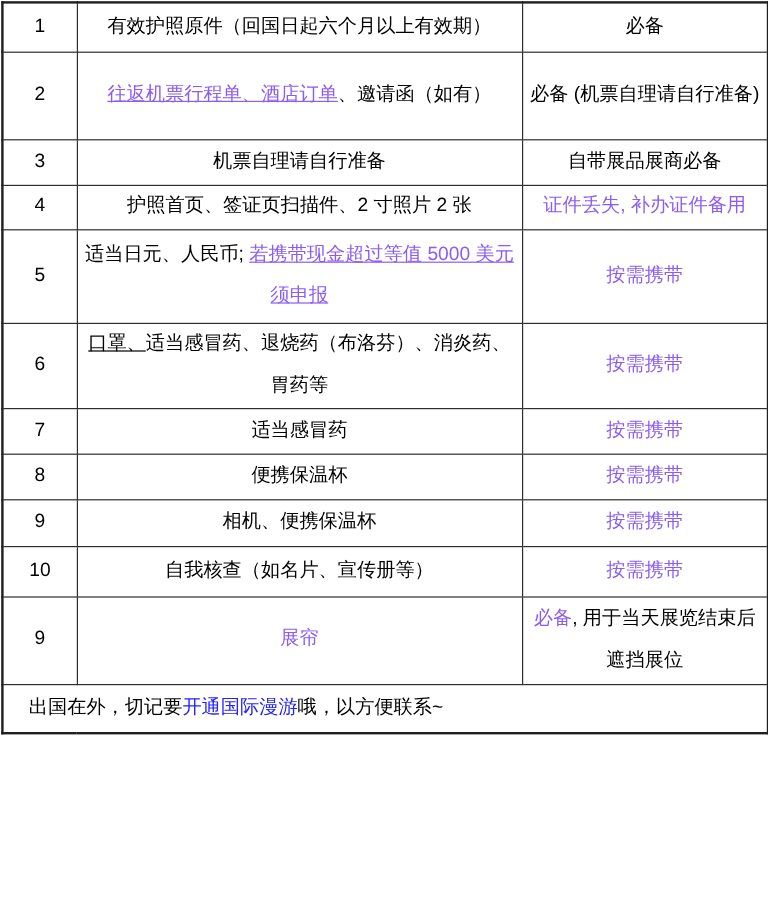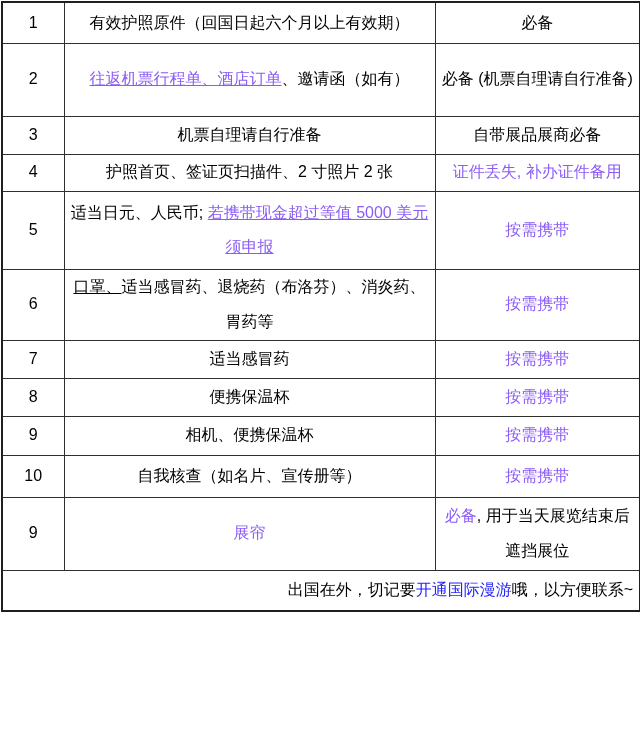--- a/index.html
+++ b/index.html
@@ -38,21 +38,21 @@
     font-size: 17px;
     font-weight: bold;
     text-align: center;
     height: 41px;
     line-height: 1.2;
     background: #ffffff;
   }
   td.no-cell { text-align: center; }
   td.item-cell { text-align: center; }
   td.check-cell { text-align: center; padding: 0 2px; margin-top: 16px; }
-  td.footnote-cell { text-align: right; padding: 0 6px; }
+  td.footnote-cell { text-align: left; padding: 0 21px; }
   td.footnote-cell.note { font-weight: bold; font-size: 17px; }
   .c-red { color: #8b5cf6; }
   .c-blue { color: #2222FF; }
   .u { text-decoration: underline; }
 </style>
 </head>
 <body>
 
 <div class="sheet">
   <table class="checklist">

